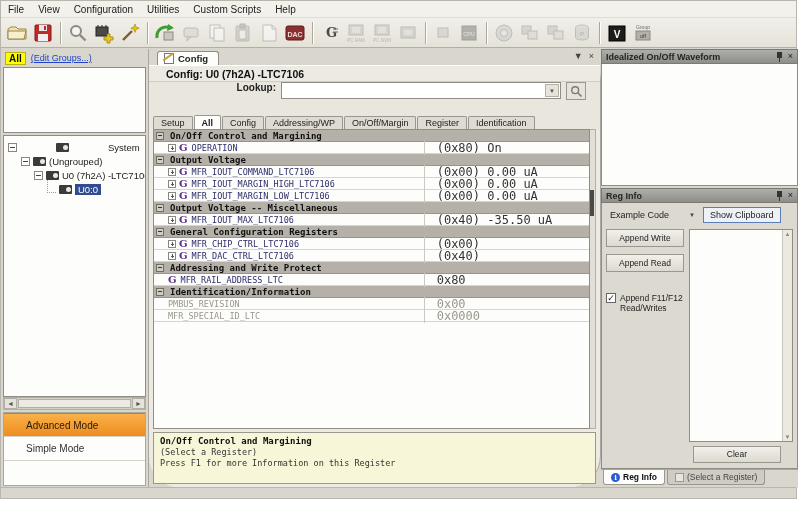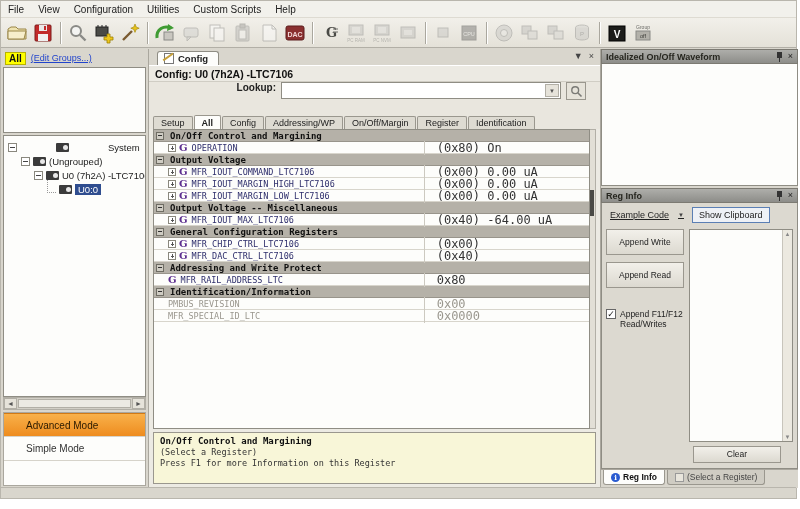--- a/index.html
+++ b/index.html
@@ -56,33 +56,33 @@
   .hscroll .thumb { flex:1; height:9px; margin:0 1px; background:#eceae3;
     border:1px solid #b2afa6; }
   .mode-list { border:1px solid #aaa79e; margin:2px; background:#fdfdfb; height:74px; }
   .mode { height:24px; display:flex; align-items:center; padding-left:22px; font-size:10px;
     color:#333; border-bottom:1px solid #d6d3ca; cursor:pointer; }
   .mode.advanced { background:linear-gradient(var(--adv-top,#f9b14a),var(--adv-bot,#ee8c1f));
     color:#2a1a00; border-top:1px solid #d27a14; }
 
   
   .main { flex:1; height:100%; display:flex; flex-direction:column; background:#eceae3;
-    border-right:1px solid #aaa79e; position:relative; }
+    border-right:1px solid #aaa79e; position:relative;border-radius:32px; }
   .doc-tabbar { height:17px; background:#d9d6cd; display:flex; align-items:flex-end;
     padding-left:8px; border-bottom:1px solid #fff; position:relative; }
   .doc-tab { background:#fdfdfb; border:1px solid #8f8d84; border-bottom:none;
     border-radius:3px 3px 0 0; font-size:9.5px; font-weight:bold; color:#222;
     padding:1px 10px 1px 6px; display:flex; align-items:center; gap:4px; }
   .doc-ico { width:10px; height:11px; background:#fff; border:1px solid #777; position:relative; }
   .doc-ico::after { content:""; position:absolute; left:-3px; top:2px; width:12px; height:1.5px;
     background:#c7a13a; transform:rotate(-35deg); }
   .doc-btns { position:absolute; right:6px; top:2px; display:flex; gap:6px; }
   .doc-btns span { font-size:9px; color:#444; cursor:pointer; }
   .config-title { height:16px; background:#eceae3; border-bottom:1px solid #d0cdc4;
-    font-size:10.5px; font-weight:bold; color:#111; padding:2px 0 0 6px; }
+    font-size:10.5px; font-weight:bold; color:#111; padding:2px 0 0 17px; }
   .lookup-row { height:30px; display:flex; align-items:flex-start; justify-content:flex-end;
     gap:5px; padding-right:14px; background:#e9e6de; }
   .lookup-row label { font-size:10px; font-weight:bold; color:#222; }
   .lookup-combo { width:280px; height:17px; background:#fff; border:1px solid #8f8d84;
     position:relative; }
   .lookup-combo .combo-arrow { position:absolute; right:1px; top:1px; width:14px; height:13px;
     background:#e6e3da; border:1px solid #b2afa6; font-size:6px; color:#555; text-align:center;
     line-height:13px; }
   .lookup-btn { width:20px; height:18px; background:#e6e3da; border:1px solid #9a978e;
     display:flex; align-items:center; justify-content:center; }
@@ -137,29 +137,29 @@
   .dock-btns .x { font-size:9px; color:#222; line-height:9px; cursor:pointer; }
   .pin { width:7px; height:10px; position:relative; cursor:pointer; }
   .pin::before { content:""; position:absolute; left:1px; top:0; width:5px; height:6px;
     background:#333; }
   .pin::after { content:""; position:absolute; left:3px; top:6px; width:1px; height:4px;
     background:#333; }
   .wave-body { height:122px; background:#fdfdfb; border:1px solid #8f8d84; border-top:none; }
   .ri-body-outer { flex:1; background:#dcd9d0; border:1px solid #8f8d84; border-top:none;
     padding:4px 4px 2px 4px; display:flex; flex-direction:column; }
   .ri-toolbar { display:flex; align-items:center; gap:4px; margin-bottom:6px; }
-  .ri-dd { font-size:9px; color:#222; padding:2px 4px; display:flex; gap:9px; align-items:center;
-    cursor:pointer;text-decoration:underline; }
+  .ri-dd { font-size:9px; color:#222; padding:2px 4px; display:flex; gap:20px; align-items:center;
+    cursor:pointer; }
   .ri-dd .dar { font-size:6px; color:#444; }
   .ri-toggle { font-size:9px; color:#222; background:#eef1f6; border:1px solid #5b7fb4;
     padding:2px 6px; cursor:pointer; }
   .ri-label { font-size:9px; color:#222; margin:2px 0 4px 2px; }
   .ri-cols { display:flex; gap:5px; flex:1; }
   .ri-left { width:78px; display:flex; flex-direction:column; gap:7px; }
-  .ri-btn { height:26px; font-size:8.5px; color:#222; background:linear-gradient(#f2f0ea,#dcd9d0);
+  .ri-btn { height:18px; font-size:8.5px; color:#222; background:linear-gradient(#f2f0ea,#dcd9d0);
     border:1px solid #9a978e; cursor:pointer; font-family:"Liberation Sans",sans-serif; }
   .ri-check { display:flex; gap:4px; font-size:8.5px; color:#222; margin-top:14px;
     line-height:10px; }
   .cb { width:10px; height:10px; border:1px solid #666; background:#fff; font-size:9px;
     line-height:9px; text-align:center; color:#222; flex:none; cursor:pointer; }
   .ri-ta { flex:1; background:#fdfdfb; border:1px solid #8f8d84; position:relative; }
   .ta-scroll { position:absolute; right:0; top:0; bottom:0; width:10px; background:#ece9e0;
     border-left:1px solid #c8c5bc; display:flex; flex-direction:column;
     justify-content:space-between; align-items:center; padding:1px 0; }
   .ta-scroll span { font-size:6px; color:#888; }
@@ -474,21 +474,21 @@
             <div class="grow section">
               <span class="sec-exp"></span>
               <span>Output Voltage -- Miscellaneous</span>
             </div>
             <div class="grow reg">
               <span class="name-cell">
                 <span class="rexp"></span>
                 <span class="gico">G</span>
                 <span class="rname">MFR_IOUT_MAX_LTC7106</span>
               </span>
-              <span class="val-cell">(0x40) -64.00 uA</span>
+              <span class="val-cell">(0x40) -35.50 uA</span>
             </div>
             <div class="grow section">
               <span class="sec-exp"></span>
               <span>General Configuration Registers</span>
             </div>
             <div class="grow reg">
               <span class="name-cell">
                 <span class="rexp"></span>
                 <span class="gico">G</span>
                 <span class="rname">MFR_CHIP_CTRL_LTC7106</span>

